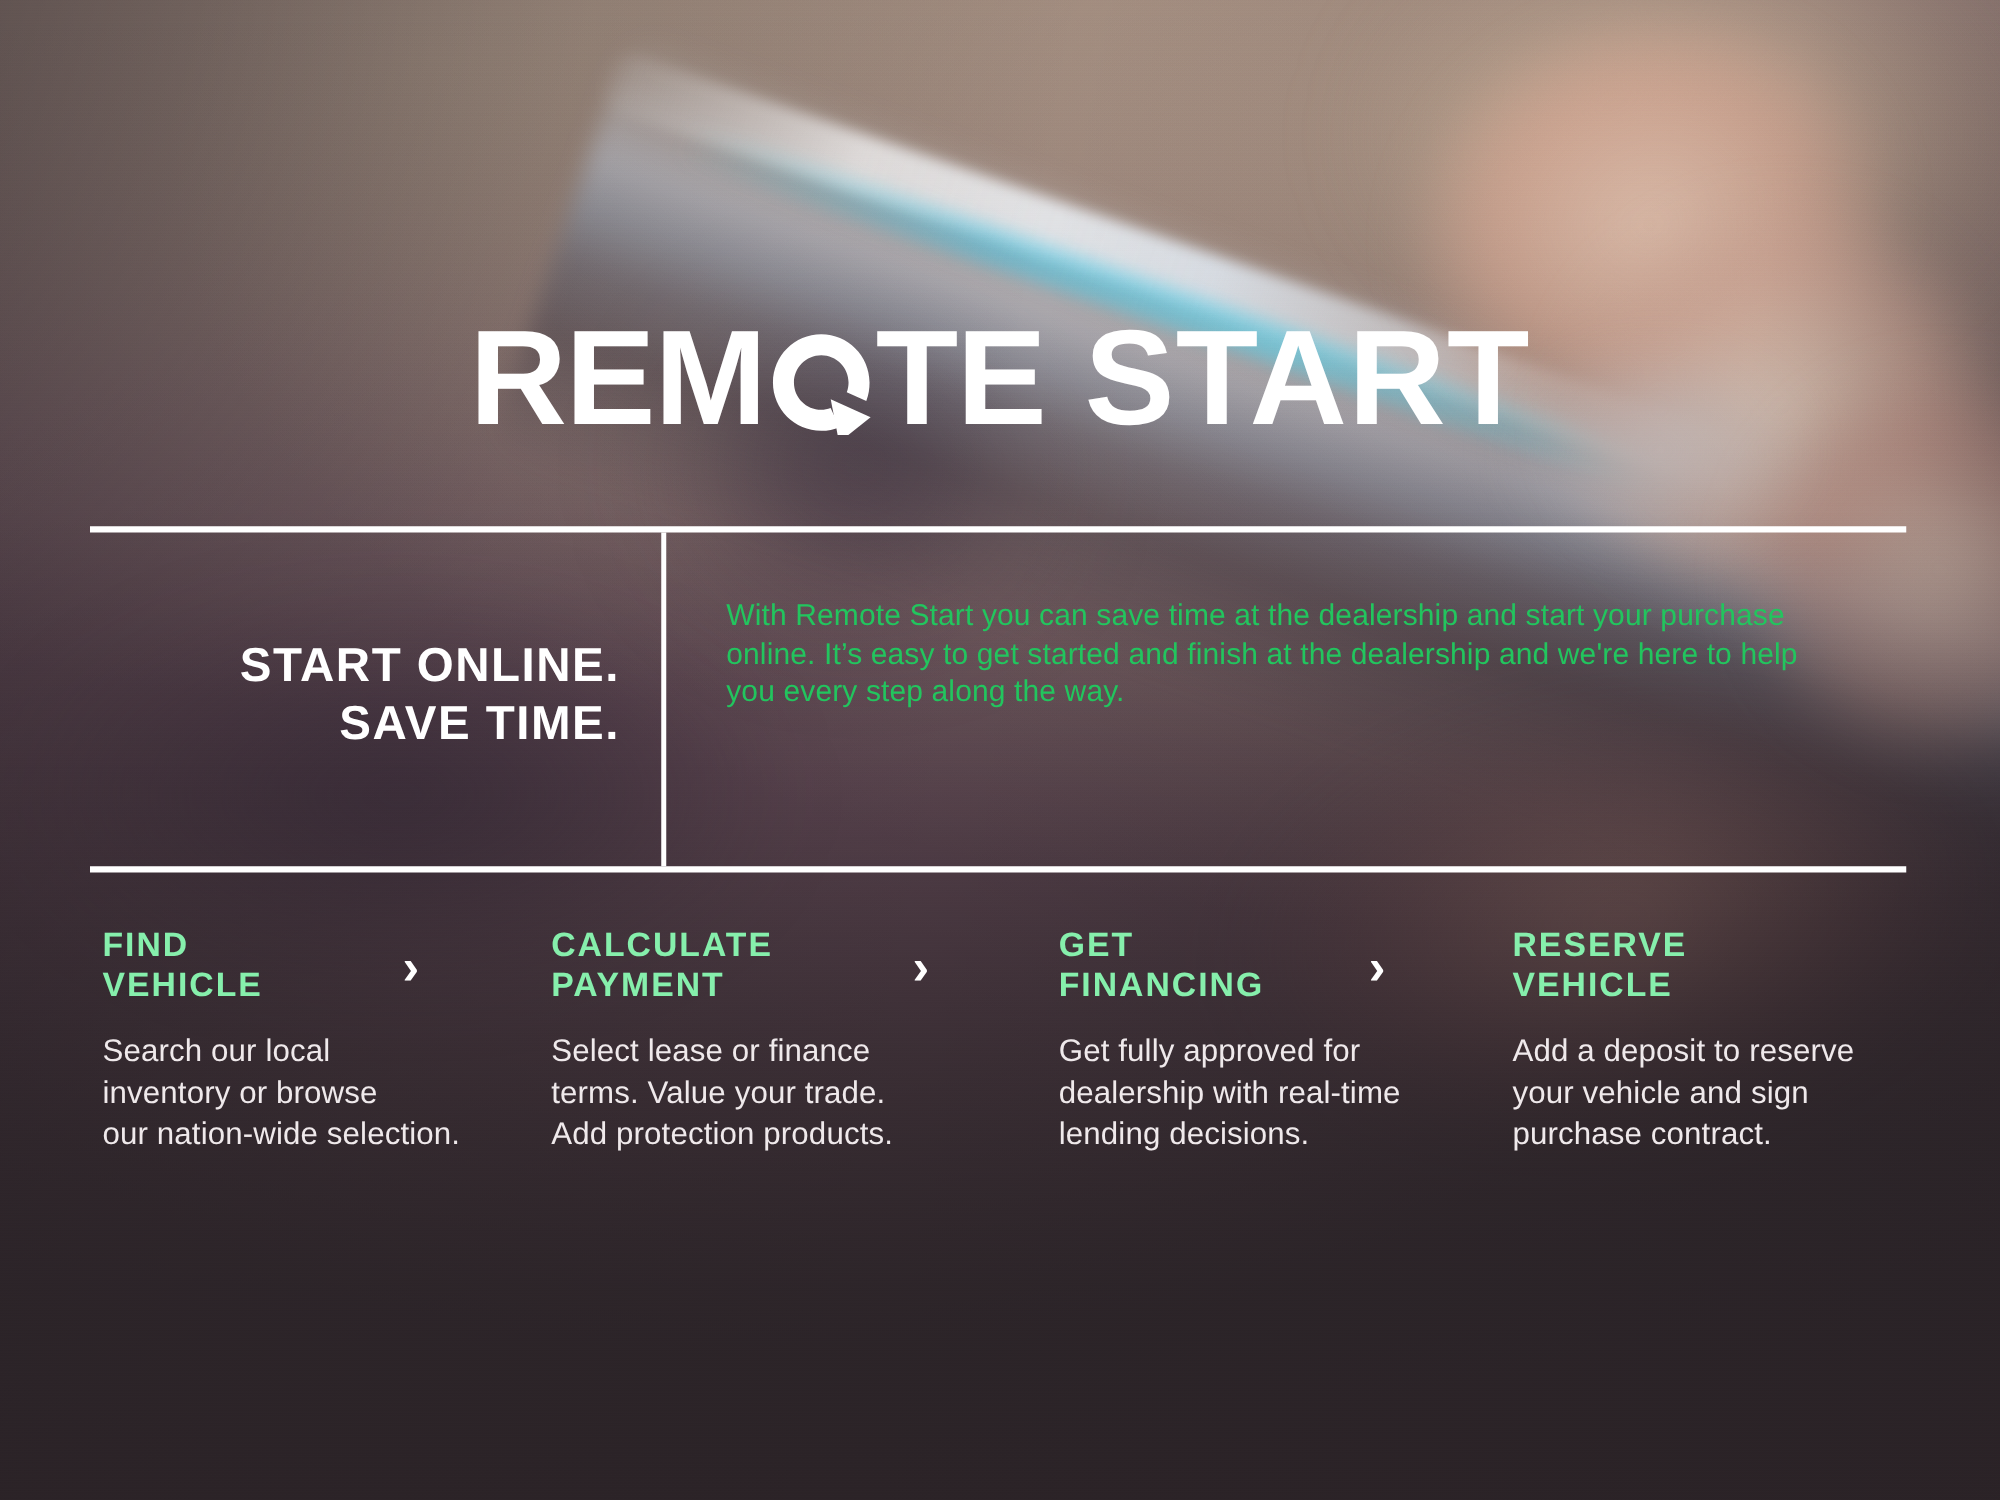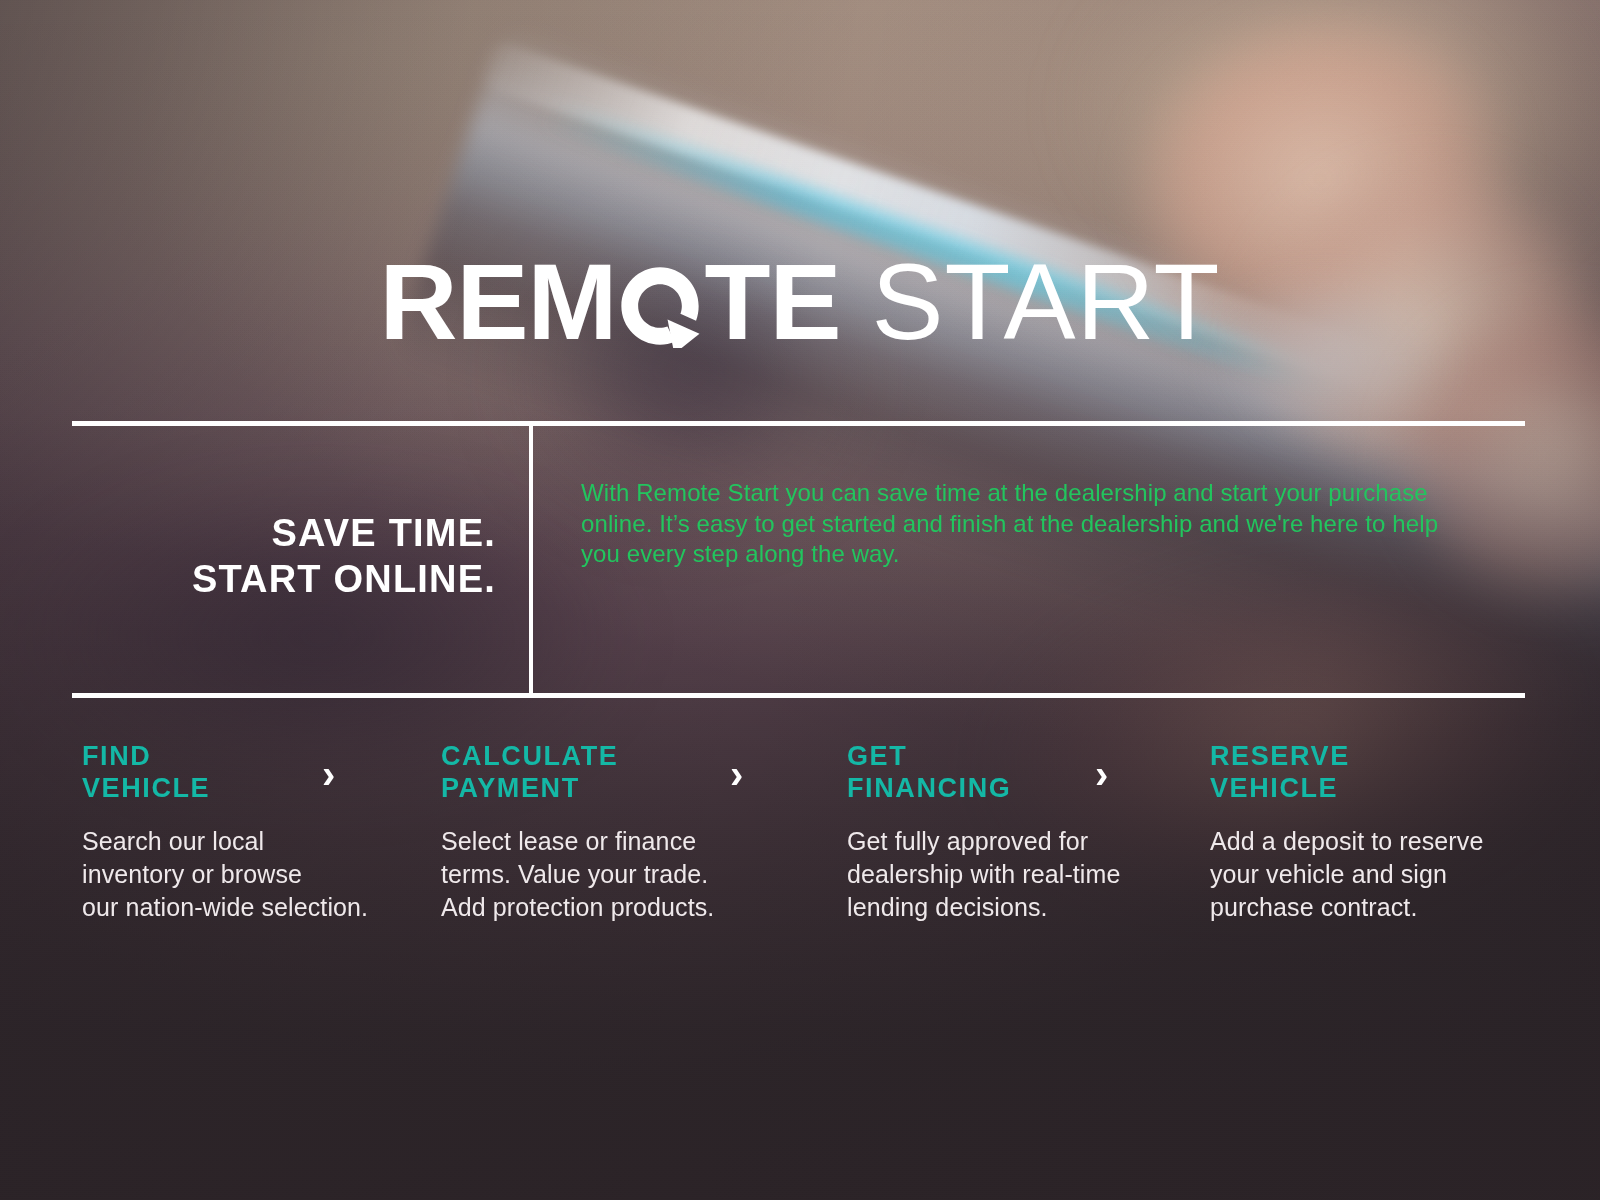--- a/index.html
+++ b/index.html
@@ -149,21 +149,21 @@
     line-height: 1;
     white-space: nowrap;
   }
   .logo-word-bold {
     font-size: 108px;
     font-weight: 700;
     letter-spacing: -1px;
   }
   .logo-word-light {
     font-size: 108px;
-    font-weight: 400;
+    font-weight: 700;
     letter-spacing: 1px;
   }
   .logo-o {
     display: inline-block;
     width: 84px;
     height: 84px;
     position: relative;
     vertical-align: -9px;
     margin: 0 2px;
   }
@@ -216,21 +216,21 @@
 
   
   .steps { position: absolute; left: 0; top: 740px; right: 0; }
   .step { position: absolute; top: 0; }
   .step-1 { left: 82px;   width: 310px; }
   .step-2 { left: 441px;  width: 300px; }
   .step-3 { left: 847px;  width: 280px; }
   .step-4 { left: 1210px; width: 320px; }
 
   .step-title {
-    color: #14b8a6;
+    color: #86efac;
     font-weight: 700;
     font-size: 27px;
     line-height: 1.2;
     letter-spacing: 1.6px;
     white-space: pre-line;
   }
   .step-desc {
     margin-top: 20px;
     color: #efe9eb;
     font-weight: 400;
@@ -282,22 +282,22 @@
           <path fill="#ffffff" d="M50 4C24.6 4 4 24.6 4 50s20.6 46 46 46c6.2 0 12.1-1.2 17.5-3.5l-8.6-18.2C56 75.4 53.1 76 50 76 35.6 76 24 64.4 24 50S35.6 24 50 24s26 11.6 26 26c0 3.3-.6 6.4-1.7 9.3l18.6 8.3C95.2 61.6 96 55.9 96 50 96 24.6 75.4 4 50 4z"></path>
           <path fill="#ffffff" d="M59 66l38 17-30 24z"></path>
         </svg></span><span class="logo-word-bold">TE</span><span class="logo-word-light">&nbsp;<span>START</span></span>
     </div>
 
     <div class="rule rule-top"></div>
     <div class="rule rule-bottom"></div>
     <div class="rule-vert"></div>
 
     <div class="intro-head">
+      <span>START ONLINE.</span>
       <span>SAVE TIME.</span>
-      <span>START ONLINE.</span>
     </div>
     <div class="intro-body">With Remote Start you can save time at the dealership and start your purchase online. It’s easy to get started and finish at the dealership and we're here to help you every step along the way.</div>
 
     <div class="steps">
 
       <div class="step step-1">
         <div class="step-title">FIND
 VEHICLE</div>
         <div class="step-desc">Search our local
 inventory or browse

